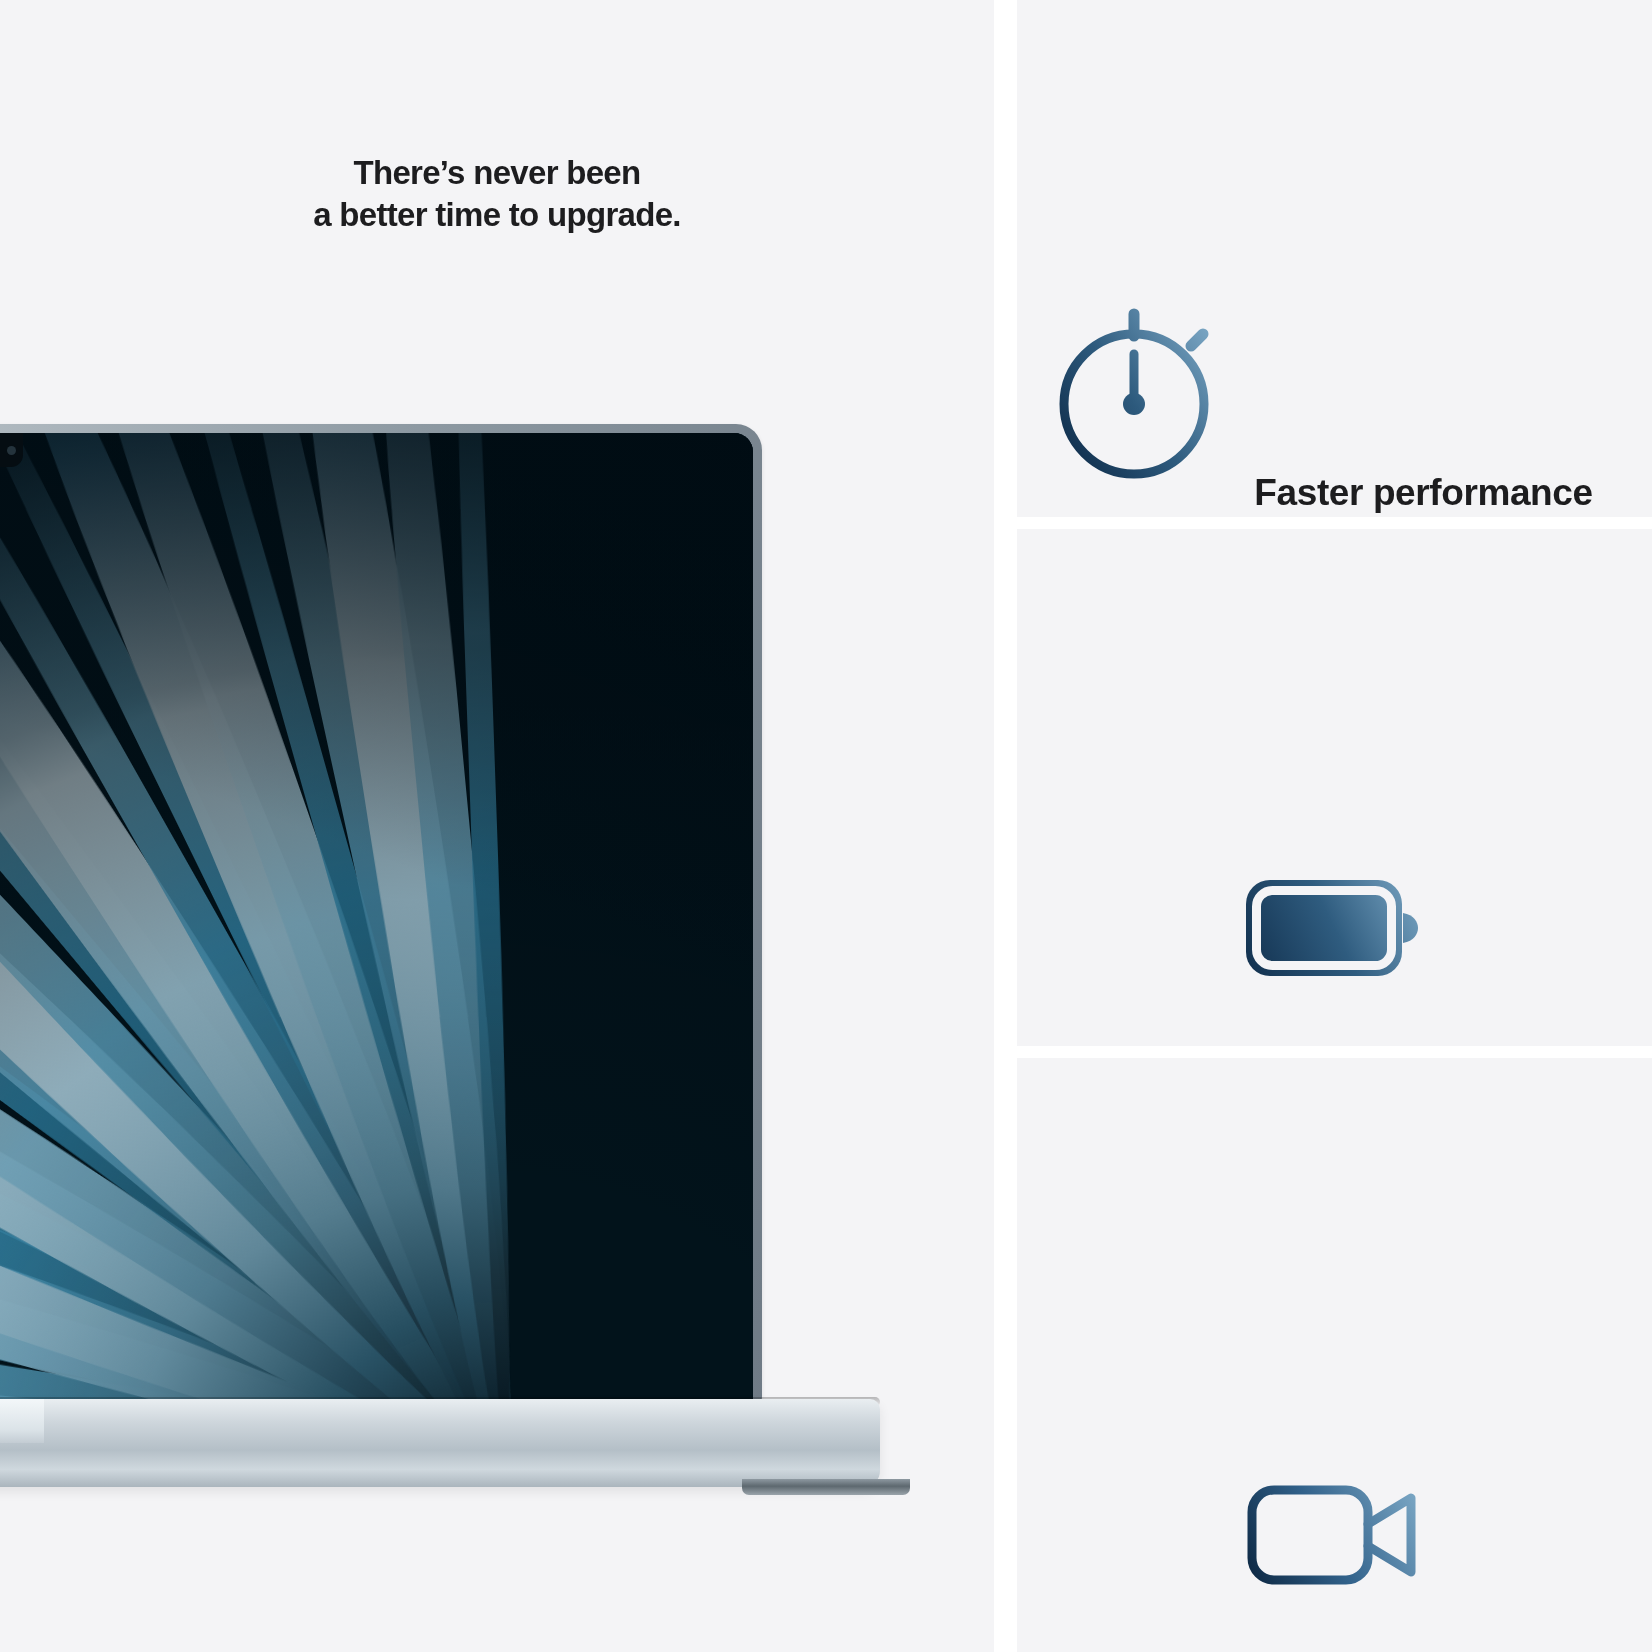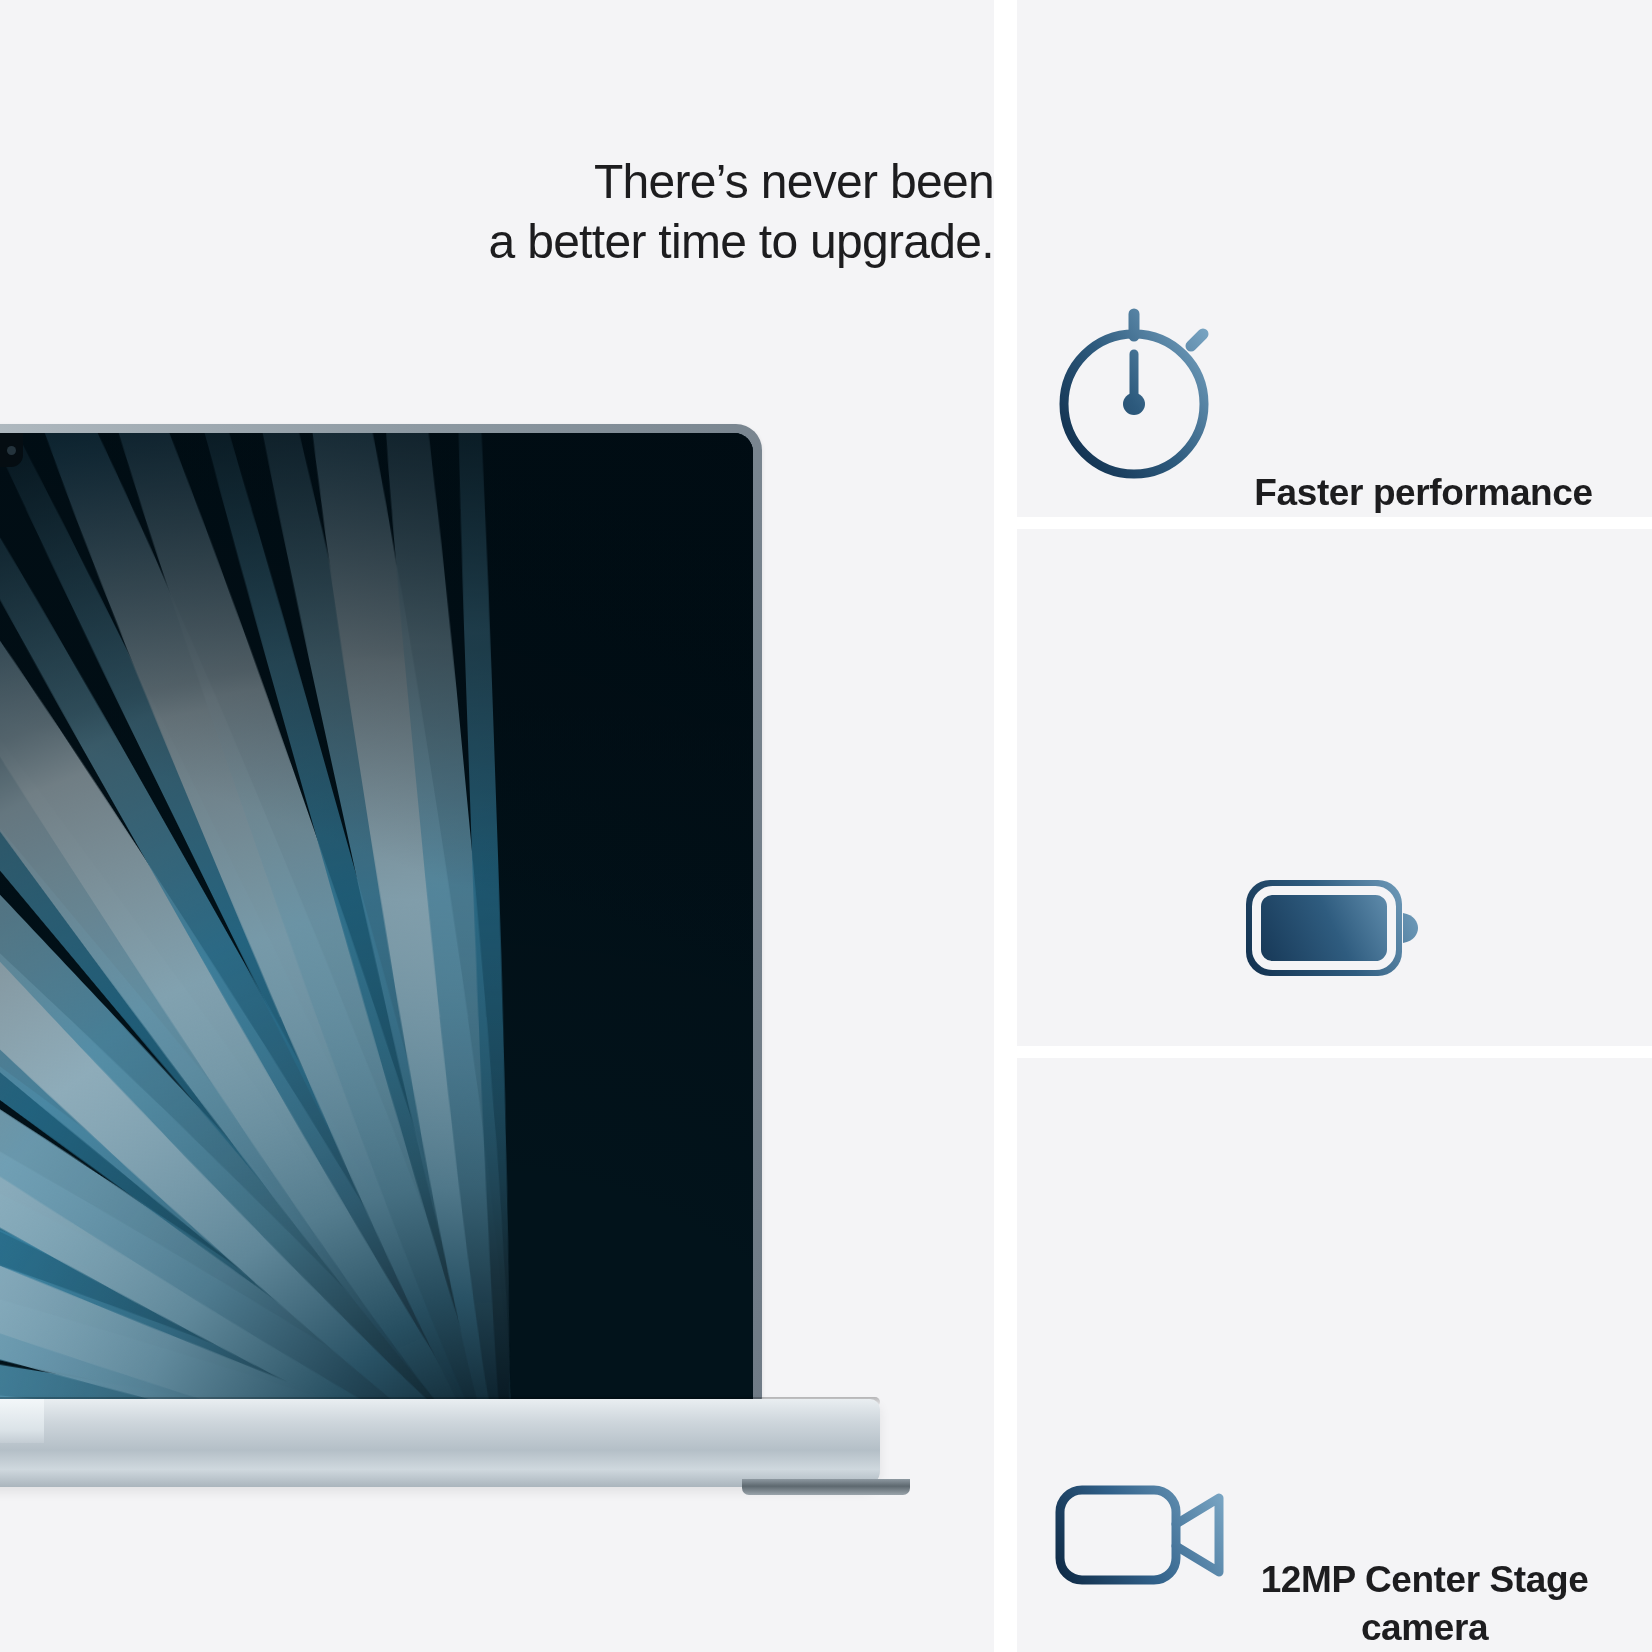--- a/index.html
+++ b/index.html
@@ -20,24 +20,24 @@
     position:absolute;
     left:0; top:0;
     width:994px; height:1652px;
     background:#f4f4f6;
     overflow:hidden;
   }
   .headline {
     position:absolute;
     left:0; top:152px;
     width:994px;
-    text-align:right;
+    text-align:center;
     color:#1d1d1f;
-    font-size:48px;
-    font-weight:normal;
+    font-size:33px;
+    font-weight:bold;
     line-height:1.26;
     letter-spacing:-0.7px;
     white-space:pre-line;
   }
 
   
   .macbook {
     position:absolute;
     left:-248px; top:424px;
     width:1010px; height:1090px;
@@ -271,18 +271,16 @@
             <linearGradient id="g3" x1="10" y1="100" x2="172" y2="16" gradientUnits="userSpaceOnUse">
               <stop offset="0" stop-color="#0f2b47"></stop>
               <stop offset="0.45" stop-color="#31618a"></stop>
               <stop offset="1" stop-color="#7aa6c4"></stop>
             </linearGradient>
           </defs>
           <rect x="7" y="10" width="116" height="90" rx="22" stroke="url(#g3)" stroke-width="9"></rect>
           <path d="M123 44 L166 18 V92 L123 66" stroke="url(#g3)" stroke-width="9" stroke-linejoin="round" stroke-linecap="round" fill="none"></path>
         </svg>
       </div>
-      <div class="card-label">12MP Center Stage
-camera</div>
     </div>
 
   </div>
 </div>
 
 </body></html>

